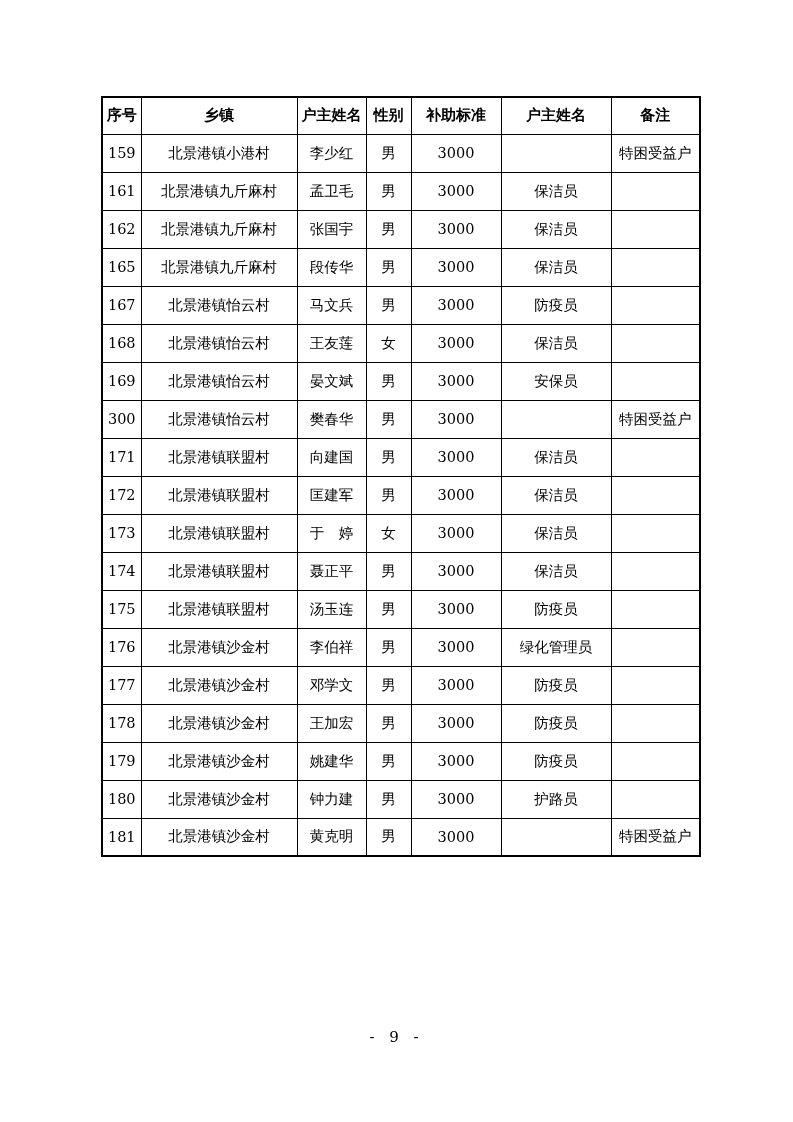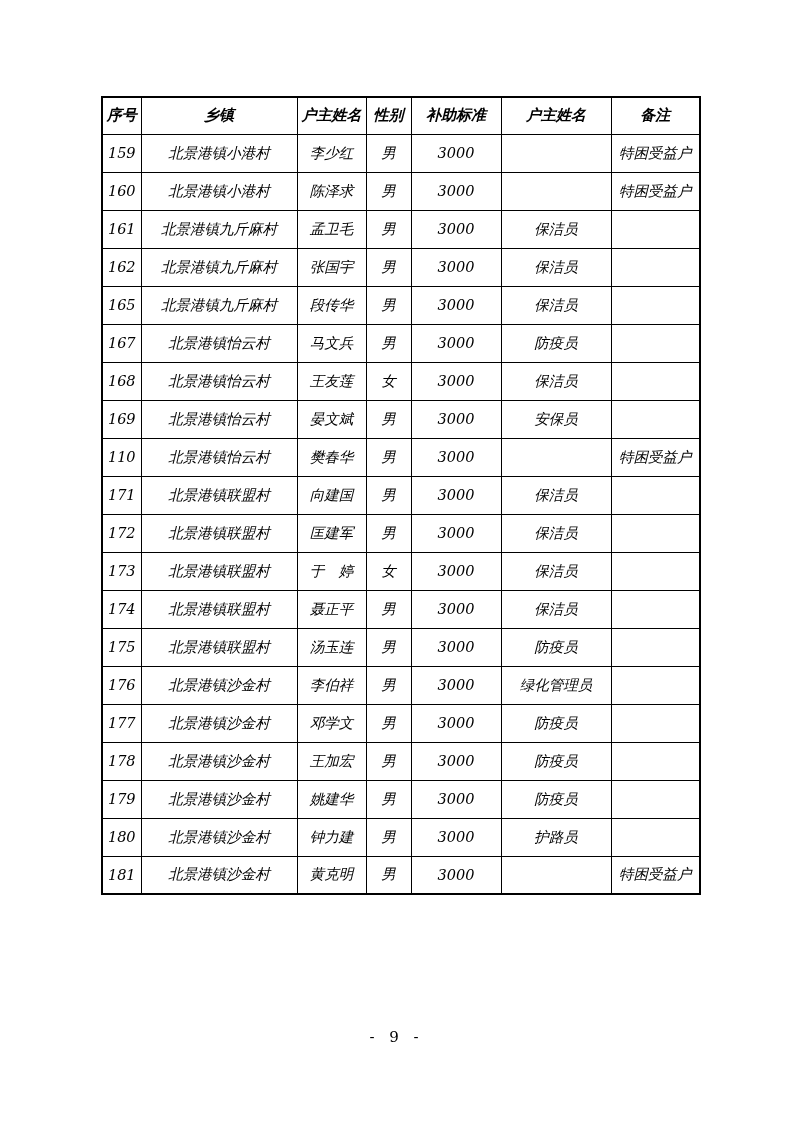--- a/index.html
+++ b/index.html
@@ -15,21 +15,20 @@
   }
   .subsidy-table {
     position: absolute;
     left: 101px;
     top: 96px;
     width: 598px;
     border-collapse: collapse;
     table-layout: fixed;
     border: 2px solid #000000;
     font-size: 14.5px;
-    font-style: italic;
   }
   .subsidy-table th,
   .subsidy-table td {
     border: 1px solid #000000;
     text-align: center;
     vertical-align: middle;
     padding: 0 2px;
     overflow: hidden;
     white-space: nowrap;
   }
@@ -83,29 +82,20 @@
         <tr>
           <td>159</td>
           <td>北景港镇小港村</td>
           <td>李少红</td>
           <td>男</td>
           <td>3000</td>
           <td></td>
           <td>特困受益户</td>
         </tr>
         <tr>
-          <td>160</td>
-          <td>北景港镇小港村</td>
-          <td>陈泽求</td>
-          <td>男</td>
-          <td>3000</td>
-          <td></td>
-          <td>特困受益户</td>
-        </tr>
-        <tr>
           <td>161</td>
           <td>北景港镇九斤麻村</td>
           <td>孟卫毛</td>
           <td>男</td>
           <td>3000</td>
           <td>保洁员</td>
           <td></td>
         </tr>
         <tr>
           <td>162</td>
@@ -146,21 +136,21 @@
         <tr>
           <td>169</td>
           <td>北景港镇怡云村</td>
           <td>晏文斌</td>
           <td>男</td>
           <td>3000</td>
           <td>安保员</td>
           <td></td>
         </tr>
         <tr>
-          <td>110</td>
+          <td>300</td>
           <td>北景港镇怡云村</td>
           <td>樊春华</td>
           <td>男</td>
           <td>3000</td>
           <td></td>
           <td>特困受益户</td>
         </tr>
         <tr>
           <td>171</td>
           <td>北景港镇联盟村</td>

